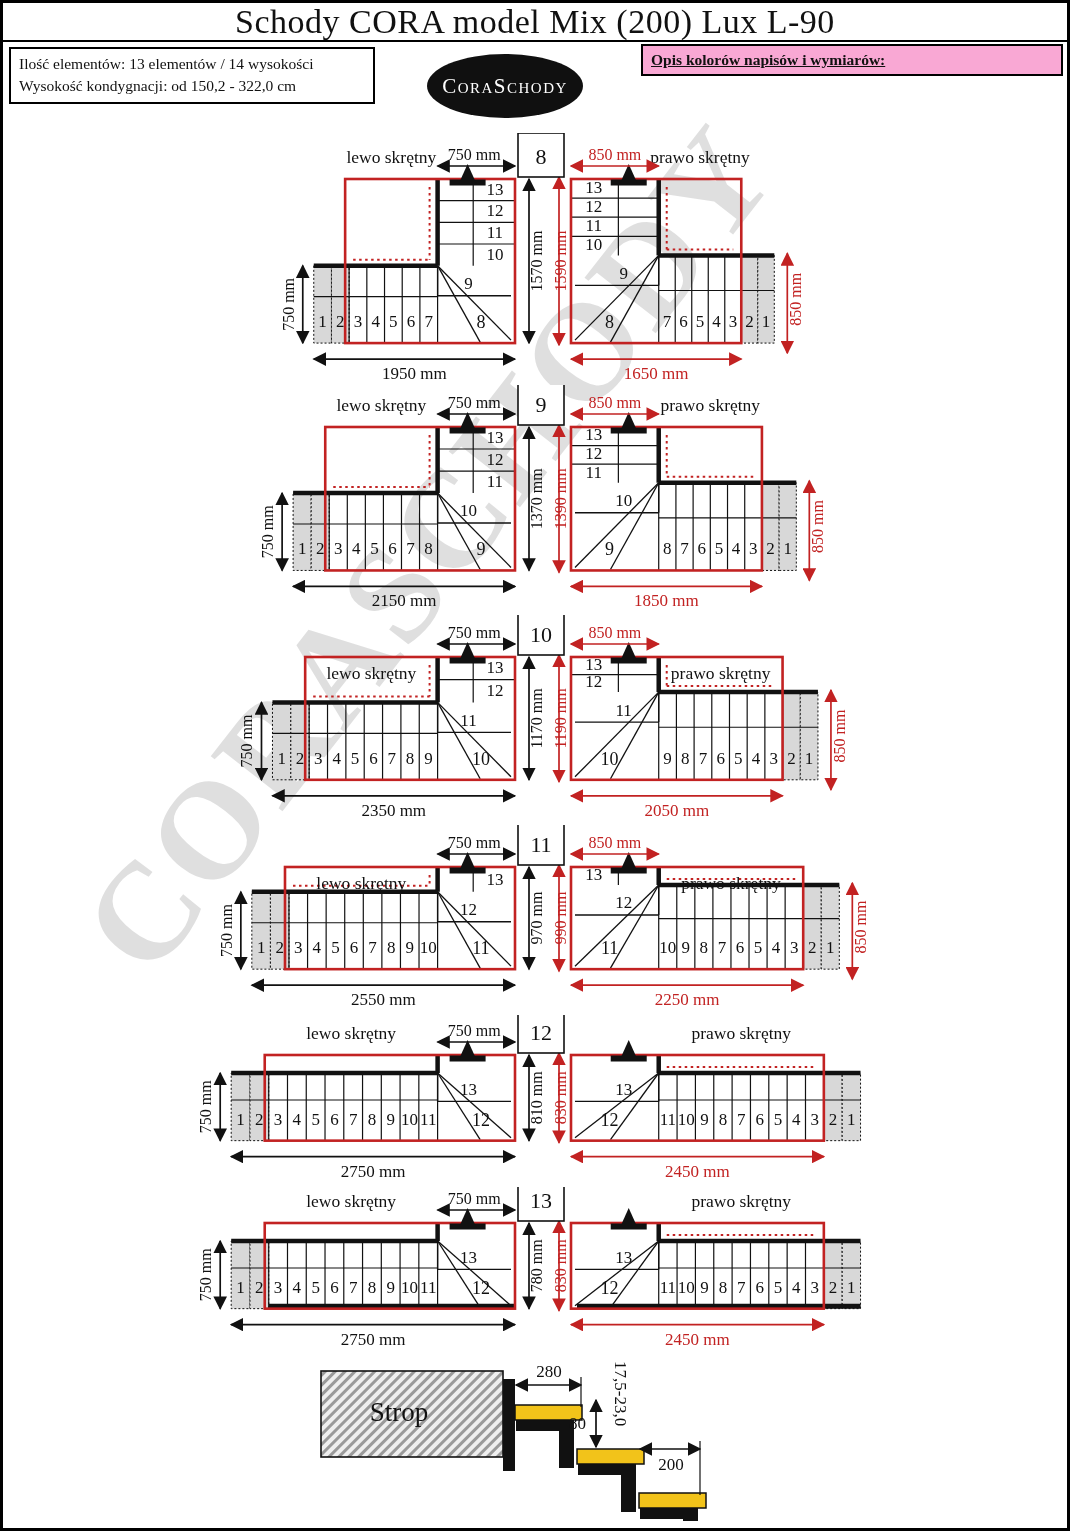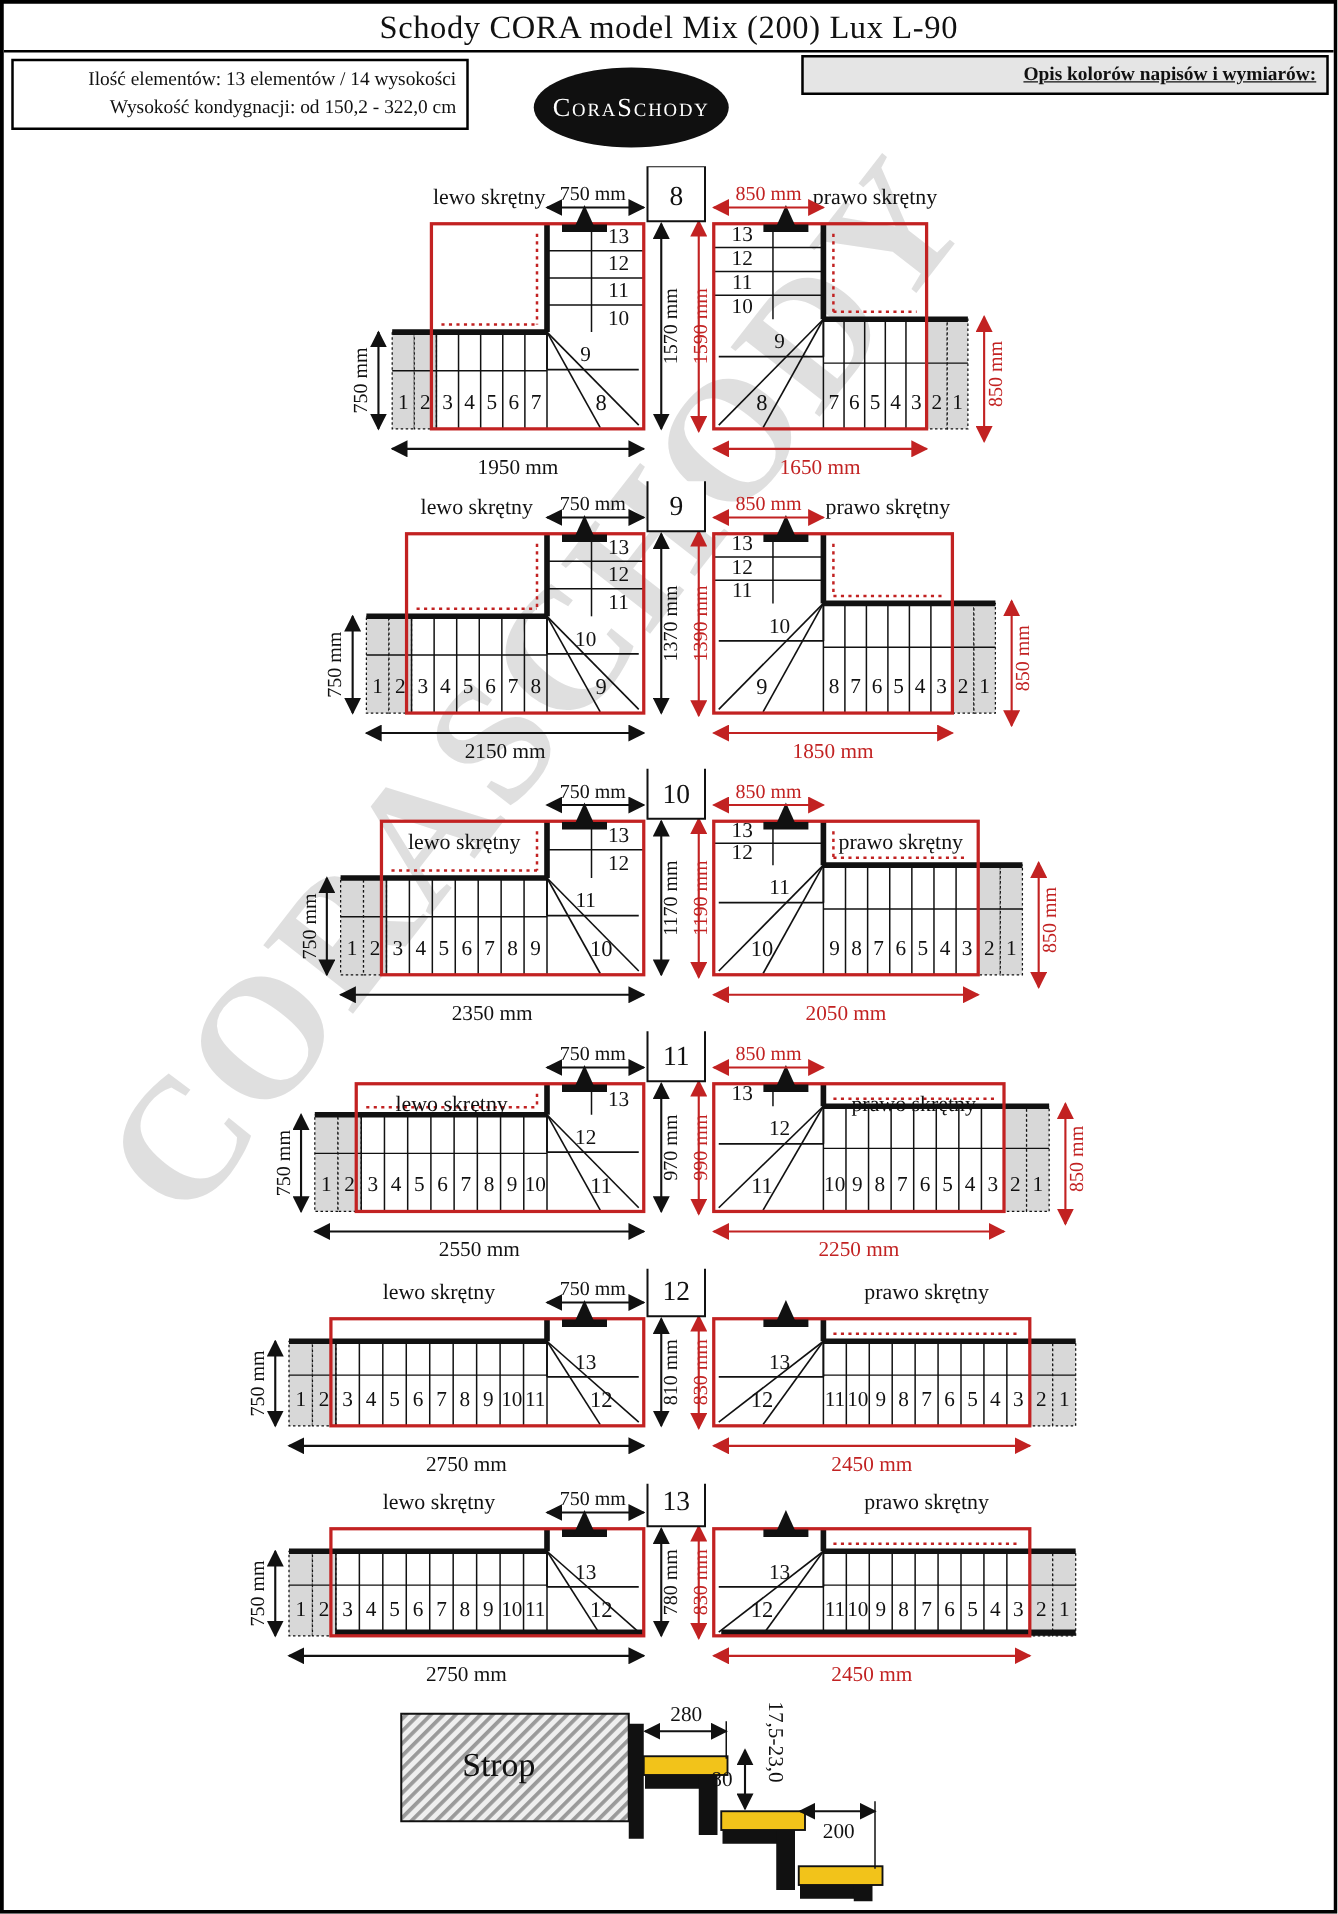--- a/index.html
+++ b/index.html
@@ -1,25 +1,25 @@
 <!DOCTYPE html>
 <html><head>
 <meta charset="utf-8">
 <style>
   html,body{margin:0;padding:0;background:#fff;}
   .page{position:relative;width:1070px;height:1531px;box-sizing:border-box;
         border:3px solid #000;background:#fff;overflow:hidden;
         font-family:"Liberation Serif", serif;color:#111;}
   .titlebar{height:37px;border-bottom:2px solid #000;display:flex;align-items:center;justify-content:center;}
-  .titlebar h1{margin:0;font-size:26px;font-weight:normal;letter-spacing:.5px;}
-  .headerzone{position:relative;height:91px;text-align:right;}
+  .titlebar h1{margin:0;font-size:34px;font-weight:normal;letter-spacing:.5px;}
+  .headerzone{position:relative;height:91px;}
   .infobox{position:absolute;left:6px;top:5px;width:346px;border:2px solid #000;
            padding:4px 8px;font-size:15.5px;line-height:1.45;background:#fff;}
   .legendbox{position:absolute;left:638px;top:2px;width:402px;border:2px solid #000;
-             padding:3px 8px;font-size:15.5px;line-height:1.45;background:#e5e5e5;}
+             padding:3px 8px;font-size:15.5px;line-height:1.45;background:#f9a8d4;}
   .legendbox .lt{text-decoration:underline;font-weight:bold;}
   .red{color:#c22;}
   .logo{position:absolute;left:424px;top:12px;width:156px;height:64px;background:#101010;
         border-radius:50%;display:flex;align-items:center;justify-content:center;}
   .logo span{color:#fff;font-variant:small-caps;font-size:21px;letter-spacing:1.5px;}
   .watermark{position:absolute;left:110px;top:870px;width:1020px;z-index:0;
              transform:rotate(-52deg);transform-origin:0 50%;
              font-size:138px;font-weight:bold;color:rgba(110,110,110,.22);
              letter-spacing:.02em;white-space:nowrap;pointer-events:none;}
   svg{display:block;position:relative;z-index:1;}

